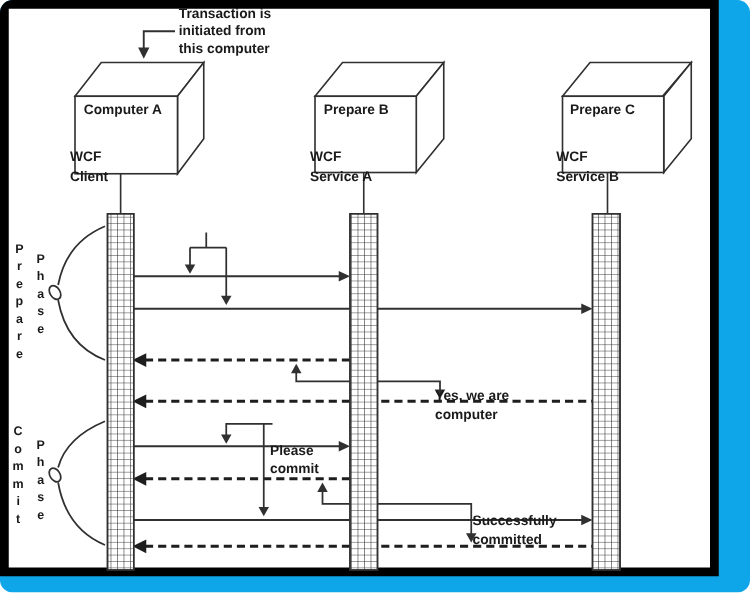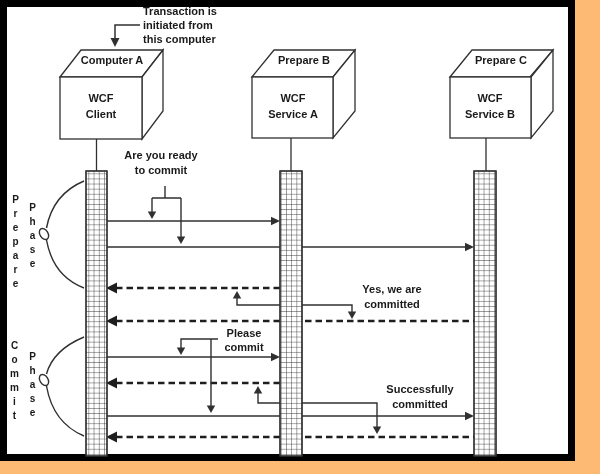--- a/index.html
+++ b/index.html
@@ -1,25 +1,25 @@
 <!DOCTYPE html>
 <html><head>
 <meta charset="utf-8">
 <style>
   html,body{margin:0;padding:0;background:#ffffff;}
   #stage{
-    position:relative;width:600px;height:474px;background:#fdba74;overflow:hidden;
-    font-family:"Liberation Sans", sans-serif;color:#1a1a1a;
+    position:relative;width:600px;height:474px;background:#0ea5e9;overflow:hidden;
+    font-family:"Liberation Sans", sans-serif;color:#1a1a1a;border-radius:10px;
   }
   #diagram-svg{position:absolute;left:0;top:0;}
   .lbl{
     position:absolute;font-weight:700;font-size:11px;line-height:14px;
     white-space:pre-line;color:#1a1a1a;
   }
-  .ctr{text-align:center;}
+  .ctr{margin-top:28px;}
   .vtext{
     position:absolute;font-weight:700;font-size:10px;
     writing-mode:vertical-rl;text-orientation:upright;letter-spacing:3px;
     color:#1a1a1a;white-space:nowrap;
   }
   .boxname{font-size:11px;}
 </style>
 </head>
 <body>
 
@@ -156,24 +156,22 @@
   <div class="lbl ctr boxname" style="left:259px;top:53px;width:90px;">Prepare B</div>
   <div class="lbl ctr boxname" style="left:456px;top:53px;width:90px;">Prepare C</div>
 
   <div class="lbl ctr" style="left:56px;top:90px;width:90px;line-height:16px;">WCF
 Client</div>
   <div class="lbl ctr" style="left:248px;top:90px;width:90px;line-height:16px;">WCF
 Service A</div>
   <div class="lbl ctr" style="left:445px;top:90px;width:90px;line-height:16px;">WCF
 Service B</div>
 
-  <div class="lbl ctr" style="left:105px;top:148px;width:112px;line-height:15px;">Are you ready
-to commit</div>
   <div class="lbl ctr" style="left:348px;top:282px;width:88px;line-height:15px;">Yes, we are
-committed</div>
+computer</div>
   <div class="lbl ctr" style="left:378px;top:382px;width:84px;line-height:15px;">Successfully
 committed</div>
   <div class="lbl ctr" style="left:216px;top:326px;width:56px;line-height:14px;">Please
 commit</div>
 
   <div class="vtext" style="left:10px;top:194px;">Prepare</div>
   <div class="vtext" style="left:27px;top:202px;">Phase</div>
   <div class="vtext" style="left:9px;top:340px;">Commit</div>
   <div class="vtext" style="left:27px;top:351px;">Phase</div>
 

